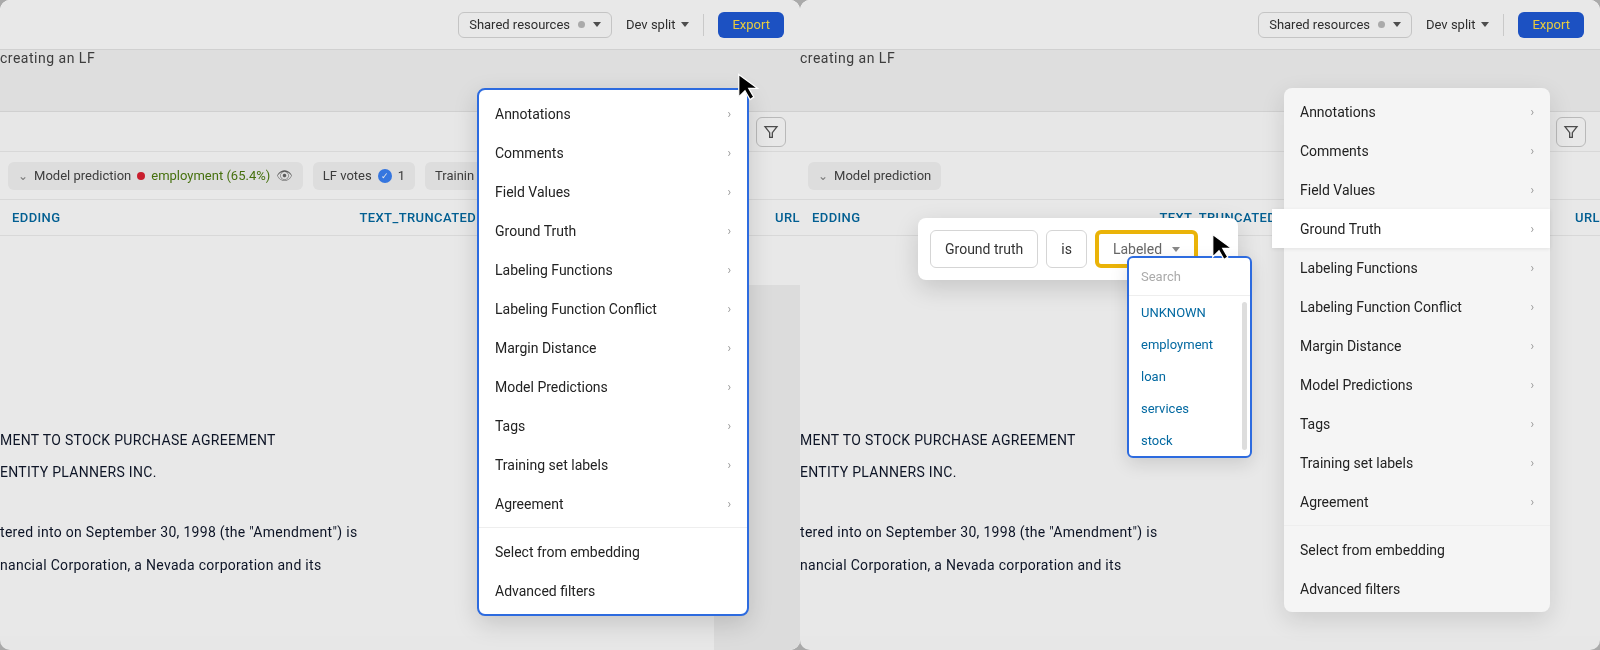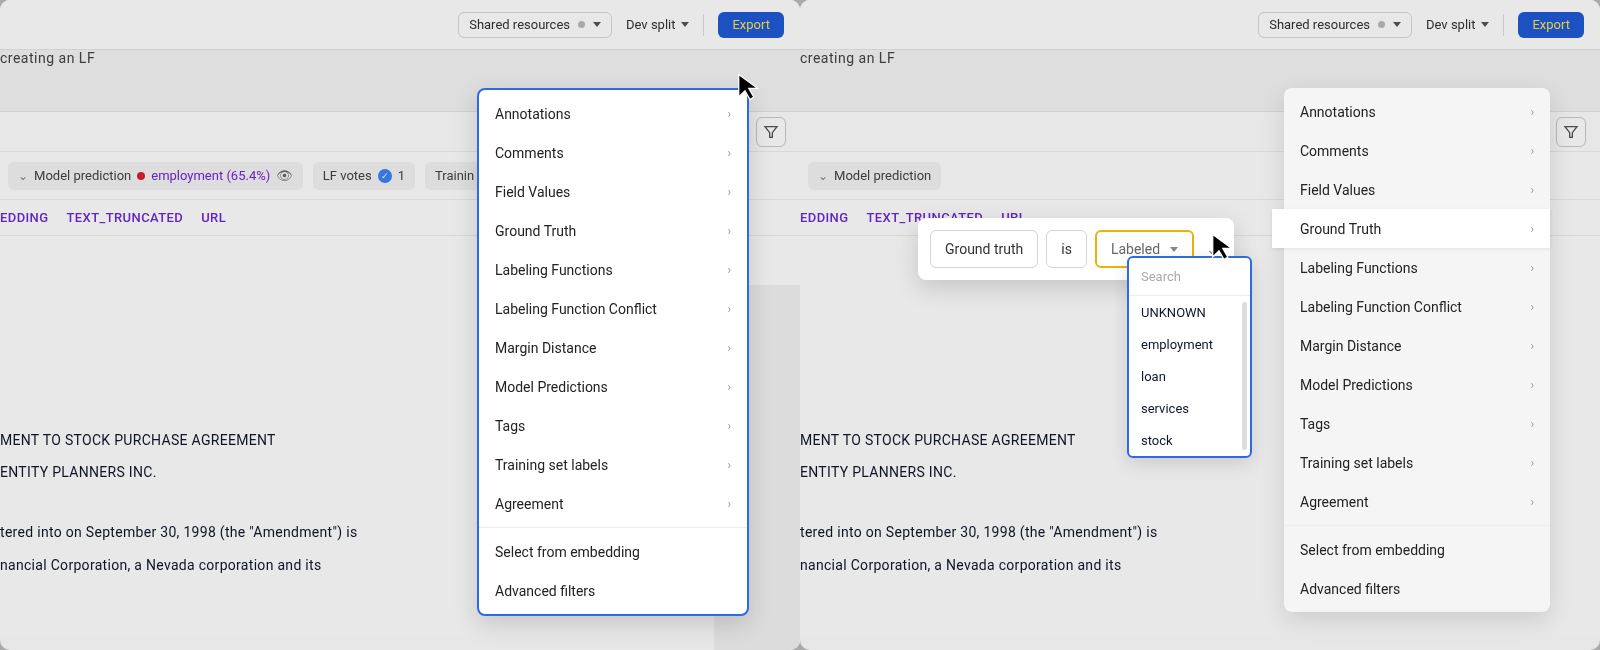--- a/index.html
+++ b/index.html
@@ -25,49 +25,49 @@
   .filter-btn { position: absolute; right: 14px; top: 5px; width: 30px; height: 30px; border: 1px solid #ccc; border-radius: 6px; display: flex; align-items: center; justify-content: center; background: #fff; }
 
   
   .tagsrow { height: 48px; display: flex; align-items: center; gap: 10px; padding-left: 8px; background: #fff; border-bottom: 1px solid #eee; }
   .chip { background: #f3f3f3; border-radius: 6px; height: 28px; display: flex; align-items: center; padding: 0 10px; font-size: 13px; color: #444; gap: 6px; }
   .chip .chev { color: #888; font-size: 12px; }
   .dot-red { width: 8px; height: 8px; border-radius: 50%; background: #d23; display:inline-block; }
   .dot-blue { width: 14px; height: 14px; border-radius: 50%; background: #3b82f6; display:inline-flex; align-items:center; justify-content:center; color:#fff; font-size:9px; }
   .eye-icon { font-size: 13px; color: #666; }
 
-  .bluelinks { height: 36px; display:flex; align-items:center; gap: 18px; padding-left: 0; font-size: 13px; font-weight: 500; letter-spacing: 0.4px; color: #6d28d9; border-bottom: 1px solid #eee; background:#fff; }
+  .bluelinks { height: 36px; display:flex; align-items:center; gap: 18px; padding-left: 12px; font-size: 13px; font-weight: 500; letter-spacing: 0.4px; color: #0369a1; border-bottom: 1px solid #eee; background:#fff;justify-content:space-between; }
   .bluelinks span { }
 
   
   .bodytext { padding: 18px 0 0 0; font-family: "SFMono-Regular", Consolas, monospace; font-size: 14px; line-height: 2.3; color: #0f172a; background:#fff; height: 400px; letter-spacing: 0.3px; }
 
   
   .greycol { position:absolute; right:0; top:285px; bottom:0; width:86px; background:#f2f2f2; }
 
   
   .popover { position: absolute; z-index: 20; background: #fff; border: 2px solid #2d6bdf; border-radius: 8px; box-shadow: 0 8px 24px rgba(0,0,0,0.15); padding: 4px 0; }
   .popover-left { left: 477px; top: 88px; width: 272px; }
   .pop-item { height: 39px; display:flex; align-items:center; justify-content: space-between; padding: 0 16px; font-size: 14px; color: #222; cursor: pointer; }
   .pop-sep { height:1px; background:#eee; margin: 4px 0; }
   .chev-r { color: #999; font-size: 12px; }
 
   
   .tokenbar { position: absolute; z-index: 30; background:#fff; border-radius: 8px; box-shadow: 0 8px 24px rgba(0,0,0,0.15); padding: 12px; display:flex; align-items:center; gap: 8px; }
   .tokenbar-right { left: 118px; top: 218px; }
   .tok { border:1px solid #d5d5d5; border-radius:6px; height: 38px; display:flex; align-items:center; padding: 0 14px; font-size: 14px; color:#333; background:#fff; }
-  .tok-blue { border:2px solid #eab308; color:#666; gap:10px; }
+  .tok-blue { border:4px solid #eab308; color:#666; gap:10px; }
   .tok-blue .caret-down { border-top-color:#888; }
   .tok-chev { color:#888; font-size:14px; padding: 0 4px; }
 
   
   .dropdown { position:absolute; z-index:31; background:#fff; border:2px solid #2d6bdf; border-radius:6px; width: 125px; box-shadow: 0 6px 18px rgba(0,0,0,0.12); }
   .dropdown-right { left: 327px; top: 256px; }
   .dd-search { height: 38px; display:flex; align-items:center; padding:0 12px; font-size:13px; color:#aaa; border-bottom:1px solid #eee; }
-  .dd-item { height: 32px; display:flex; align-items:center; padding:0 12px; font-size:13px; color:#0f172a; }
+  .dd-item { height: 32px; display:flex; align-items:center; padding:0 12px; font-size:13px; color:#0369a1; }
   .dd-scroll { position:absolute; right:3px; top:44px; bottom:6px; width:5px; background:#ddd; border-radius:3px; }
 
   
   .cursor { position:absolute; z-index:50; width:30px; height:30px; }
   .cursor svg { width:30px; height:30px; }
 
   
   .popover-right-wrap { position:absolute; z-index:20; left:484px; top:88px; width:266px; background:#f5f5f5; border-radius:8px; box-shadow:0 8px 24px rgba(0,0,0,0.12); padding:4px 0; border:none; }
   .popover-right-wrap .pop-item { height: 39px; }
   .popover-right-wrap .pop-item.activeGT { background:#fff; margin-left:-12px; margin-right:0; padding-left: 28px; box-shadow: 0 1px 4px rgba(0,0,0,0.08); }
@@ -103,21 +103,21 @@
           <polygon points="3 4 21 4 14 13 14 20 10 20 10 13 3 4"></polygon>
         </svg>
     </div>
   </div>
 
   <div class="tagsrow">
     <div class="chip">
       <span class="chev">⌄</span>
       <span>Model prediction</span>
       <span class="dot-red"></span>
-      <span style="color:#6d28d9">employment (65.4%)</span>
+      <span style="color:#4d7c0f">employment (65.4%)</span>
       <span class="eye-icon">👁</span>
     </div>
     <div class="chip">
       <span>LF votes</span>
       <span class="dot-blue">✓</span>
       <span>1</span>
     </div>
     <div class="chip">
       <span>Trainin</span>
     </div>

